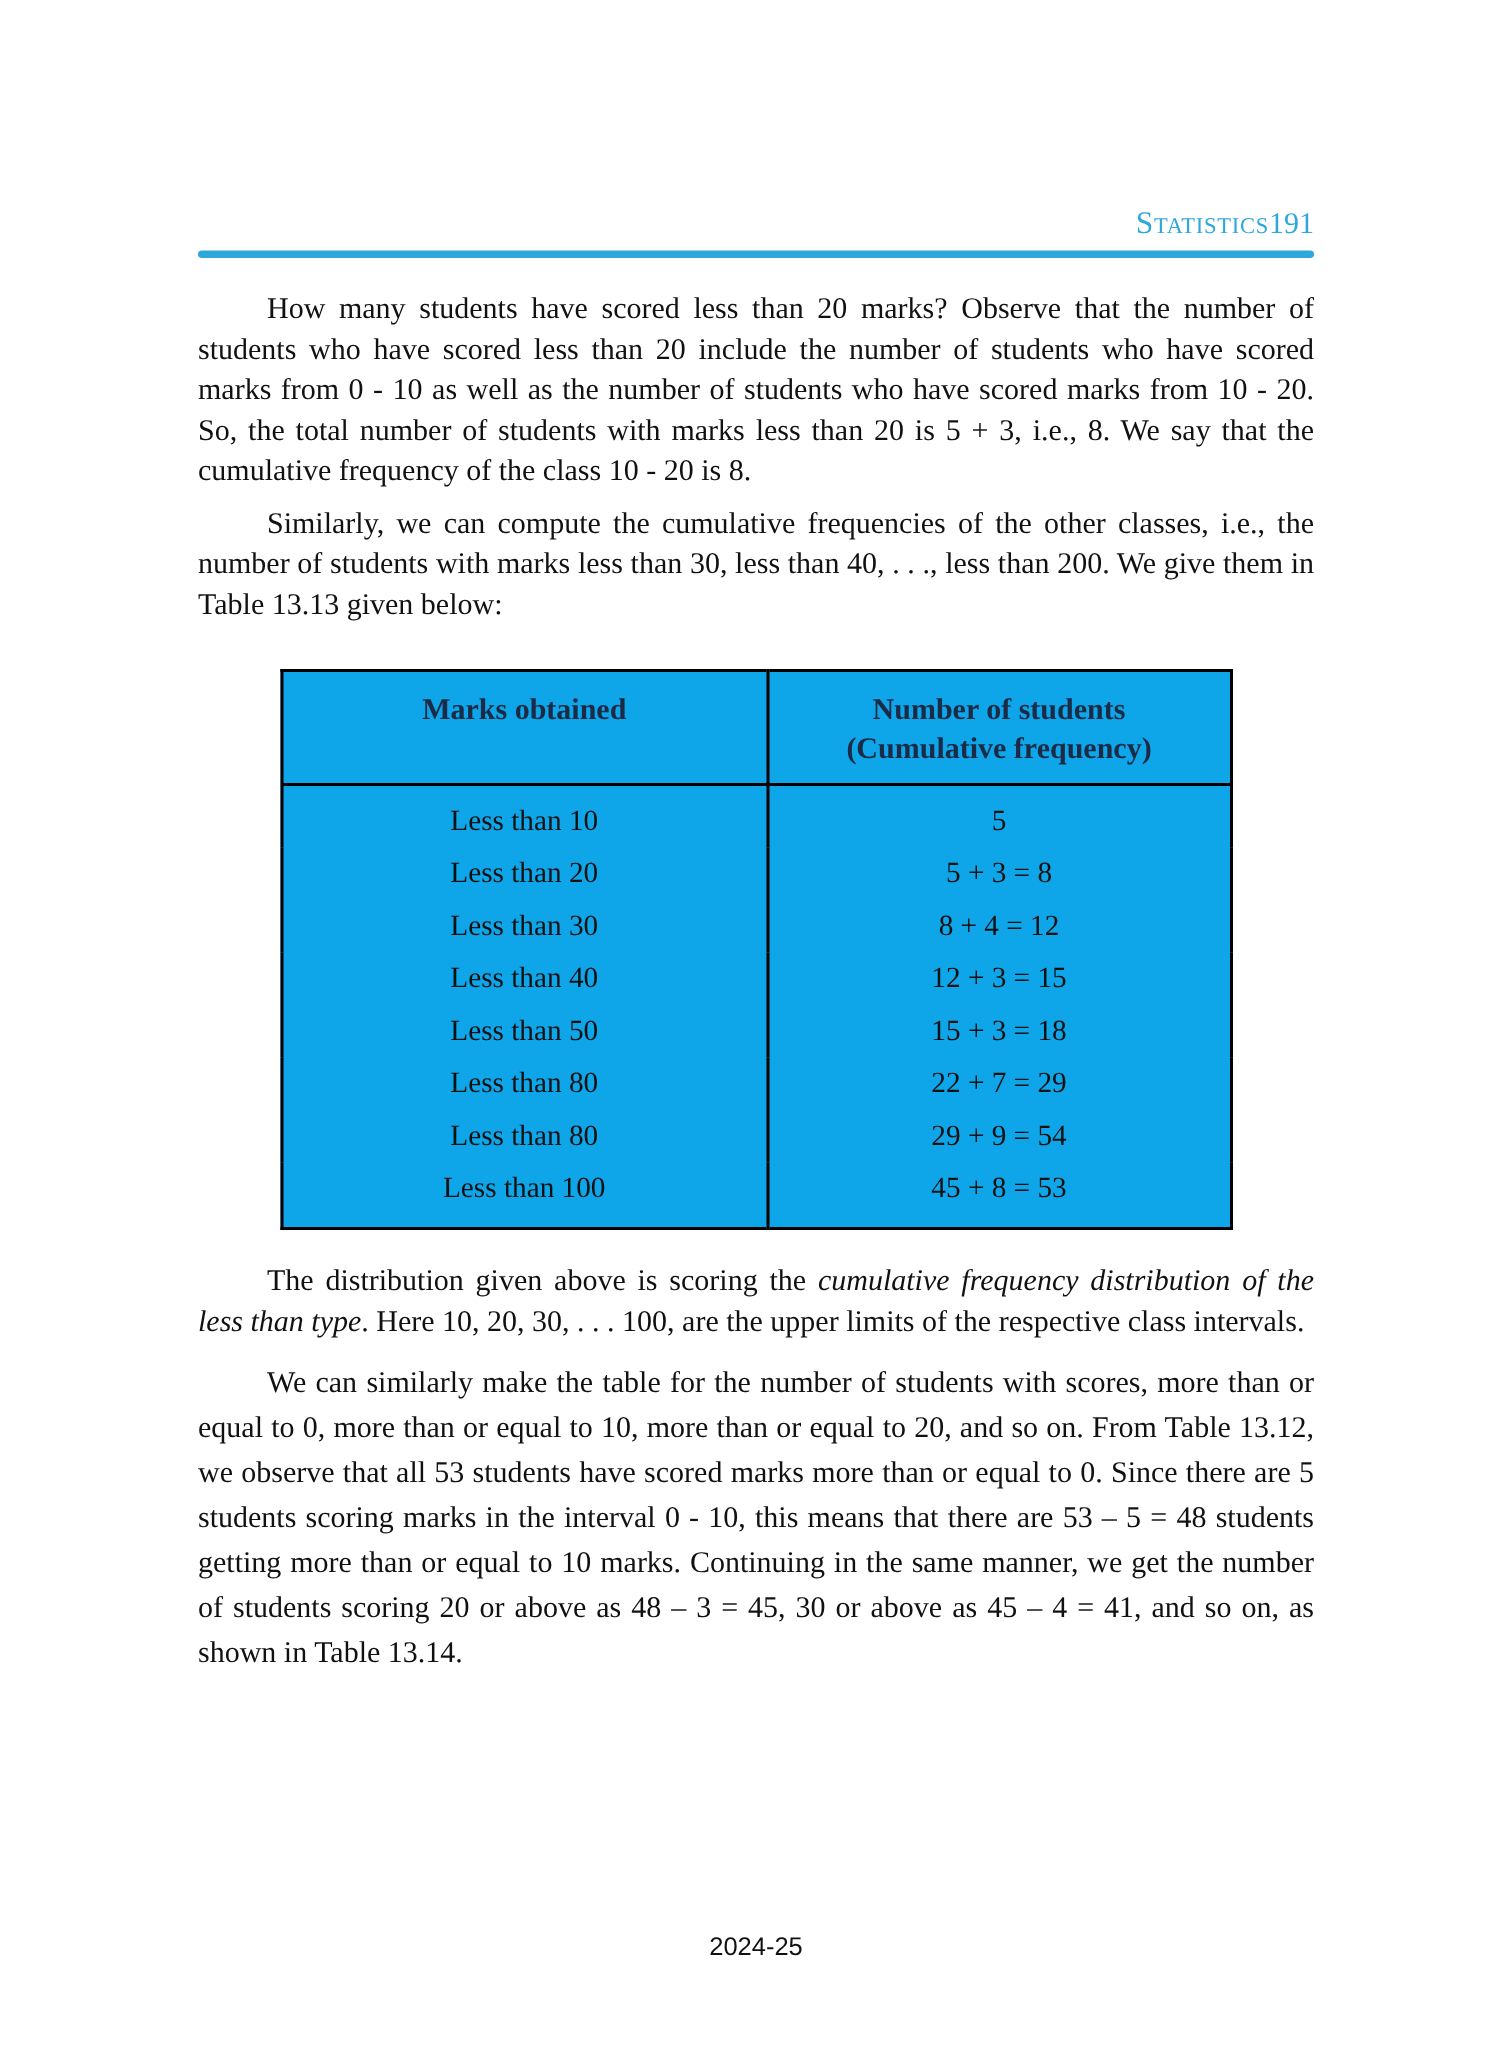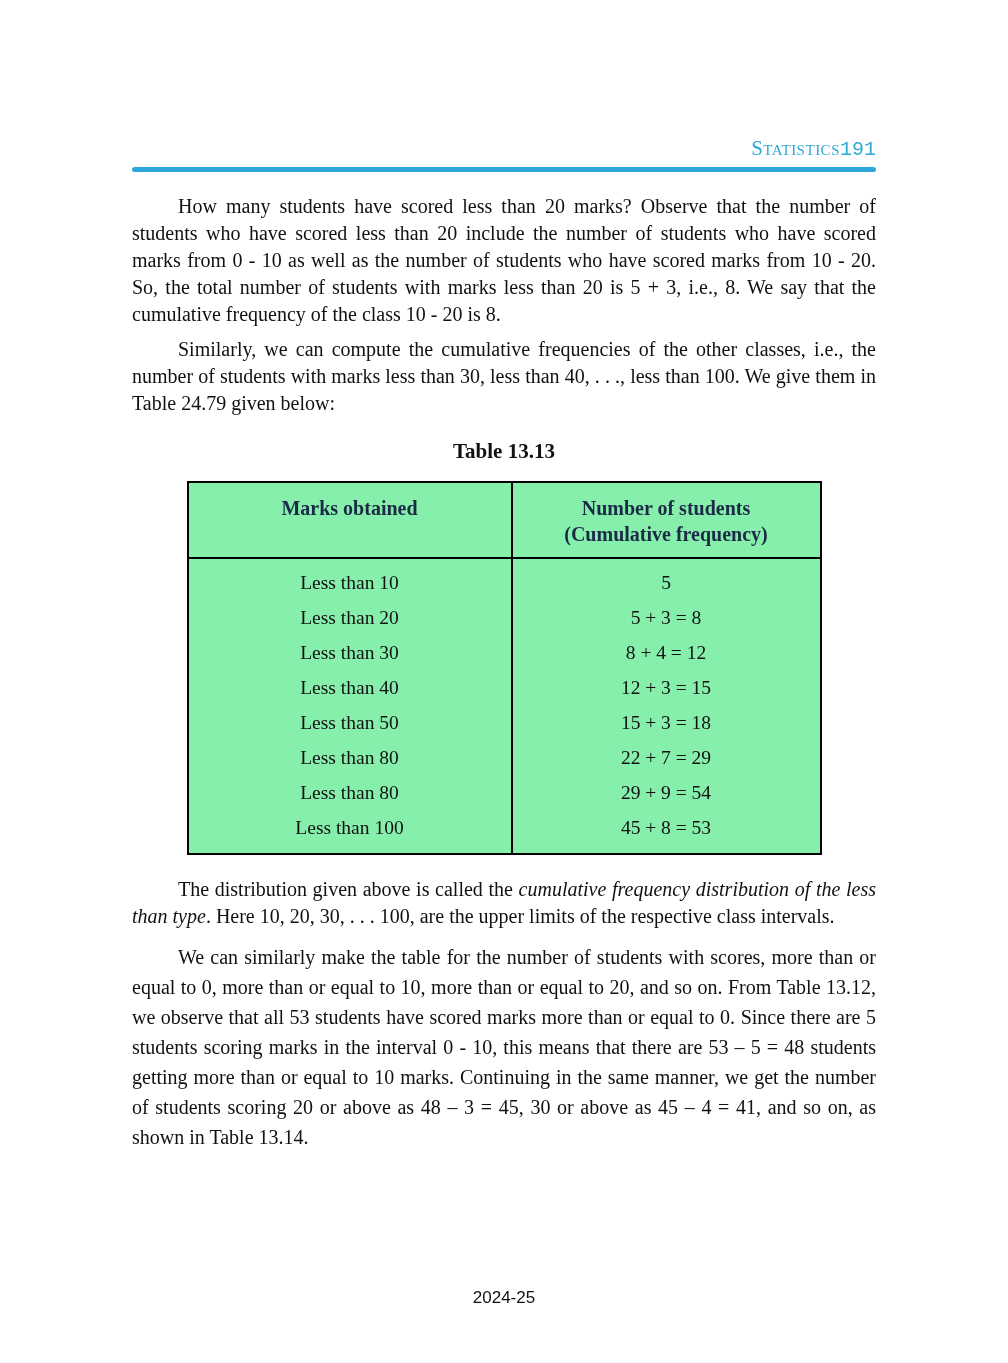--- a/index.html
+++ b/index.html
@@ -23,21 +23,20 @@
   }
   .running-head {
     font-variant: small-caps;
     font-size: 21px;
     letter-spacing: 0.5px;
     color: #2ea7da;
   }
   .page-number {
     font-size: 20px;
     color: #2ea7da;
-    font-family: Liberation Mono, monospace;
   }
   .header-rule {
     margin-top: 6px;
     height: 5px;
     background: #2ea7da;
     border-radius: 3px;
   }
 
   
   .body-para {
@@ -58,23 +57,23 @@
     margin: 22px 0 0 0;
     text-align: center;
     font-size: 21px;
     font-weight: bold;
     color: #111111;
   }
 
   
   .cf-table {
     width: 635px;
-    margin: 17px auto 0 auto;
+    margin: 29px auto 0 auto;
     border-collapse: collapse;
-    background: #86efac;
+    background: #0ea5e9;
     border: 2px solid #000000;
     table-layout: fixed;
   }
   .cf-table th {
     font-size: 20px;
     font-weight: bold;
     color: #1b2a45;
     text-align: center;
     vertical-align: top;
     padding: 12px 6px 10px 6px;
@@ -112,23 +111,22 @@
   <div class="content">
 
     <div class="running-header">
       <span class="running-head">Statistics</span>
       <span class="page-number">191</span>
     </div>
     <div class="header-rule"></div>
 
     <p class="body-para p1">How many students have scored less than 20 marks? Observe that the number of students who have scored less than 20 include the number of students who have scored marks from 0 - 10 as well as the number of students who have scored marks from 10 - 20. So, the total number of students with marks less than 20 is 5 + 3, i.e., 8. We say that the cumulative frequency of the class 10 - 20 is 8.</p>
 
-    <p class="body-para p2">Similarly, we can compute the cumulative frequencies of the other classes, i.e., the number of students with marks less than 30, less than 40, . . ., less than 100. We give them in Table 24.79 given below:</p>
+    <p class="body-para p2">Similarly, we can compute the cumulative frequencies of the other classes, i.e., the number of students with marks less than 30, less than 40, . . ., less than 200. We give them in Table 13.13 given below:</p>
 
-    <h3 class="table-caption">Table 13.13</h3>
 
     <table class="cf-table">
       <thead>
         <tr>
           <th class="col-marks">Marks obtained</th>
           <th class="col-students">
             <span>Number of students</span><br>
             <span>(Cumulative frequency)</span>
           </th>
         </tr>
@@ -163,21 +161,21 @@
             <td>29 + 9 = 54</td>
           </tr>
           <tr>
             <td>Less than 100</td>
             <td>45 + 8 = 53</td>
           </tr>
         </tbody>
     </table>
 
     <p class="body-para p3">
-      <span>The distribution given above is called the </span><em>cumulative frequency distribution of the less than type</em><span>. Here 10, 20, 30, . . . 100, are the upper limits of the respective class intervals.</span>
+      <span>The distribution given above is scoring the </span><em>cumulative frequency distribution of the less than type</em><span>. Here 10, 20, 30, . . . 100, are the upper limits of the respective class intervals.</span>
     </p>
 
     <p class="body-para p4">We can similarly make the table for the number of students with scores, more than or equal to 0, more than or equal to 10, more than or equal to 20, and so on. From Table 13.12, we observe that all 53 students have scored marks more than or equal to 0. Since there are 5 students scoring marks in the interval 0 - 10, this means that there are 53 – 5 = 48 students getting more than or equal to 10 marks. Continuing in the same manner, we get the number of students scoring 20 or above as 48 – 3 = 45, 30 or above as 45 – 4 = 41, and so on, as shown in Table 13.14.</p>
 
   </div>
 
   <div class="page-footer">
     <span>2024-25</span>
   </div>
 </div>

